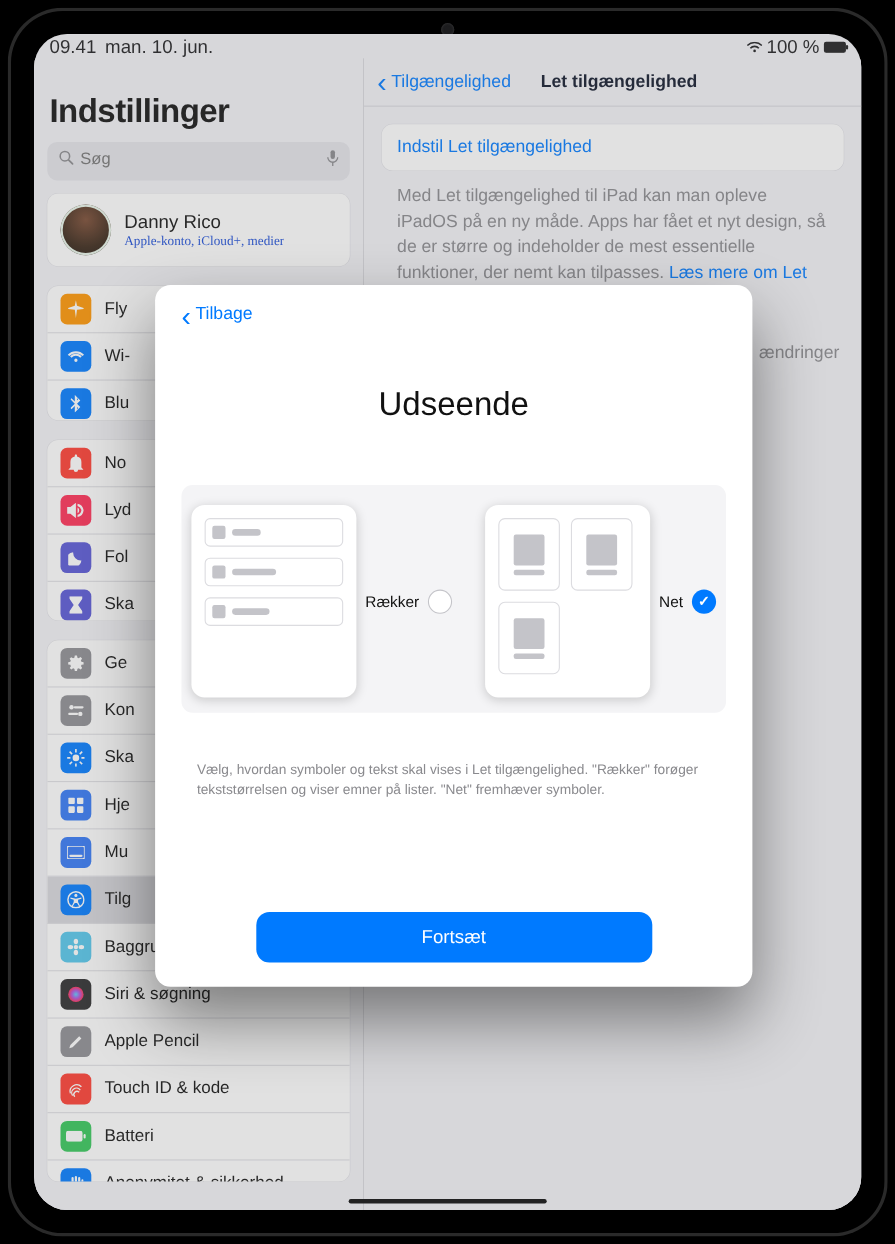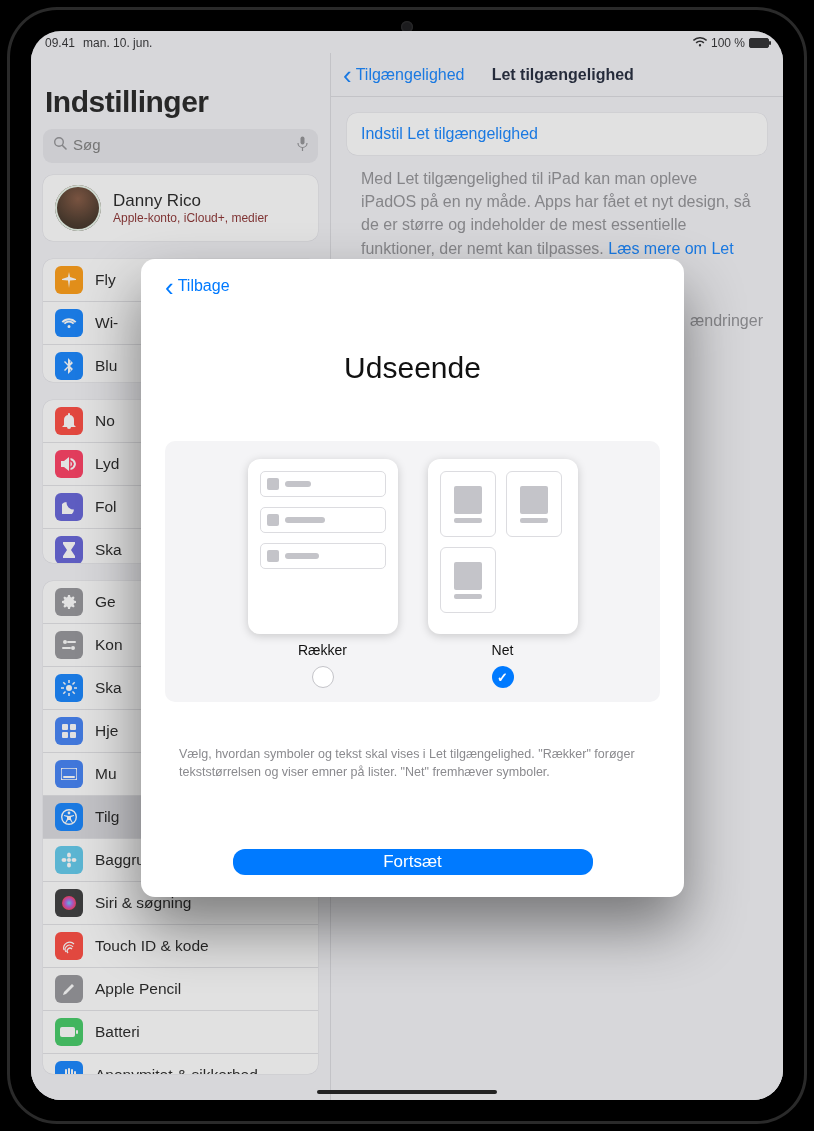--- a/index.html
+++ b/index.html
@@ -37,21 +37,21 @@
     background: #222;
     border-radius: 3px;
   }
 
   
   .status-bar {
     height: 22px;
     display: flex; align-items: center;
     justify-content: space-between;
     padding: 2px 14px 0 14px;
-    font-size: 12px; color: #1c1c1e;
+    font-size: 17px; color: #1c1c1e;
   }
   .status-left { display: flex; gap: 8px; }
   .status-right { display: flex; gap: 4px; align-items: center; }
   .battery {
     width: 20px; height: 10px; border: 1px solid #1c1c1e; border-radius: 2px; position: relative;
     display: inline-block; background: #1c1c1e;
   }
   .battery::after { content: ""; position: absolute; right: -3px; top: 2px; width: 2px; height: 4px; background: #1c1c1e; border-radius: 1px; }
 
   
@@ -72,21 +72,21 @@
     display: flex; gap: 12px; align-items: center;
     box-shadow: 0 0 0 0.5px #e0e0e5;
   }
   .avatar {
     width: 46px; height: 46px; border-radius: 50%;
     background: radial-gradient(circle at 50% 30%, #7a4a32 0%, #3b2718 60%, #1e140c 100%);
     box-shadow: 0 0 0 2px #e8f5e9 inset;
   }
   .acct-text { display: flex; flex-direction: column; overflow: hidden; }
   .acct-name { font-size: 17px; font-weight: 500; color: #111; }
-  .acct-sub { font-size: 12px; color: #7f1d1d; white-space: nowrap; overflow: hidden; text-overflow: ellipsis; }
+  .acct-sub { font-size: 12px; color: #1d4ed8; white-space: nowrap; overflow: hidden; text-overflow: ellipsis; font-family: Liberation Serif, serif; }
 
   .group { background: #fff; border-radius: 10px; margin: 0 2px 18px 2px; overflow: hidden; box-shadow: 0 0 0 0.5px #e0e0e5; }
   .row {
     display: flex; align-items: center; gap: 12px;
     padding: 7px 12px; border-bottom: 0.5px solid #e0e0e5;
   }
   .row:last-child { border-bottom: none; }
   .row.active { background: #d8d8dd; }
   .row-label { font-size: 15.5px; color: #111; white-space: nowrap; overflow: hidden; text-overflow: ellipsis; }
   .icon-box {
@@ -127,21 +127,21 @@
     padding: 18px 24px 22px 24px;
     display: flex; flex-direction: column; gap: 34px;
   }
   .sheet-back { color: #007aff; font-size: 16px; display: flex; align-items: center; gap: 2px; margin-bottom: 22px; cursor: pointer; }
   .sheet-title { font-size: 30px; font-weight: 400; text-align: center; color: #111; margin-bottom: 22px; }
 
   .choice-panel {
     background: #f4f4f6; border-radius: 10px; padding: 18px 22px 14px 22px;
     display: flex; justify-content: center; gap: 30px;
   }
-  .choice { display: flex; flex-direction: column; align-items: center; gap: 8px; cursor: pointer; }
+  .choice { display: flex; flex-direction: row; align-items: center; gap: 8px; cursor: pointer; }
   .preview {
     width: 150px; height: 175px; background: #fff; border-radius: 12px;
     box-shadow: 0 2px 10px rgba(0,0,0,0.18);
     padding: 12px; display: flex; flex-direction: column; gap: 10px;
   }
   .preview.rows .prow {
     height: 26px; border: 1px solid #dcdce0; border-radius: 5px; display: flex; align-items: center; gap: 6px; padding: 0 6px;
   }
   .preview.rows .prow .dot { width: 12px; height: 12px; background: #c4c4c9; border-radius: 2px; }
   .preview.rows .prow .bar { height: 6px; background: #c4c4c9; border-radius: 3px; }
@@ -374,34 +374,34 @@
                       <stop offset="0%" stop-color="#5ac8fa"></stop>
                       <stop offset="50%" stop-color="#af52de"></stop>
                       <stop offset="100%" stop-color="#ff2d55"></stop>
                     </radialGradient>
                   </defs>
                 </svg>
               </span>
               <span class="row-label">Siri &amp; søgning</span>
             </div>
             <div class="row">
-              <span class="icon-box" style="background: rgb(255, 59, 48);">
-                <svg width="16" height="16" viewBox="0 0 16 16">
-                  <path fill="none" stroke="#fff" stroke-width="1.2" d="M3 12a6 6 0 0 1 10-6M5 14a4 4 0 0 1 7-5M7 15a2 2 0 0 1 4-4"></path>
-                </svg>
-              </span>
-              <span class="row-label">Touch ID &amp; kode</span>
-            </div>
-            <div class="row">
               <span class="icon-box" style="background: rgb(142, 142, 147);">
                 <svg width="14" height="14" viewBox="0 0 14 14">
                   <path fill="#fff" d="M1 13l1-3L10 2l2 2-8 8-3 1Z"></path>
                 </svg>
               </span>
               <span class="row-label">Apple Pencil</span>
+            </div>
+            <div class="row">
+              <span class="icon-box" style="background: rgb(255, 59, 48);">
+                <svg width="16" height="16" viewBox="0 0 16 16">
+                  <path fill="none" stroke="#fff" stroke-width="1.2" d="M3 12a6 6 0 0 1 10-6M5 14a4 4 0 0 1 7-5M7 15a2 2 0 0 1 4-4"></path>
+                </svg>
+              </span>
+              <span class="row-label">Touch ID &amp; kode</span>
             </div>
             <div class="row">
               <span class="icon-box" style="background: rgb(52, 199, 89);">
                 <svg width="18" height="10" viewBox="0 0 18 10">
                   <rect x="0" y="0" width="15" height="10" rx="2" fill="#fff"></rect>
                   <rect x="16" y="3" width="2" height="4" rx="1" fill="#fff"></rect>
                 </svg>
               </span>
               <span class="row-label">Batteri</span>
             </div>

